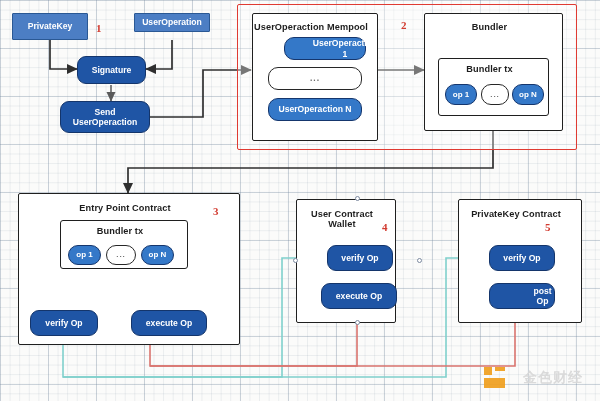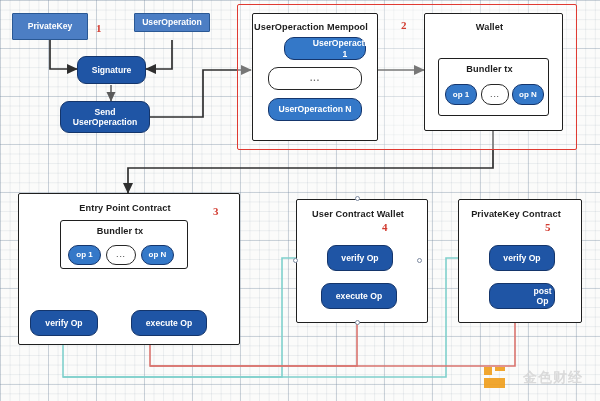--- a/index.html
+++ b/index.html
@@ -130,21 +130,21 @@
     <span>UserOperaction 1</span>
   </div>
   <div class="node pill-empty" style="left:268px;top:67px;width:94px;height:23px;">
     <span>...</span>
   </div>
   <div class="node pill-md" style="left:268px;top:98px;width:94px;height:23px;">
     <span>UserOperaction N</span>
   </div>
 
   <div class="frame" style="left:424px;top:13px;width:139px;height:118px;">
-    <div class="frame-title" style="top:8px;">Wallet</div>
+    <div class="frame-title" style="top:8px;">Bundler</div>
   </div>
   <div class="subframe" style="left:438px;top:58px;width:111px;height:58px;">
     <div class="frame-title" style="top:5px;">Bundler tx</div>
   </div>
   <div class="node pill-md" style="left:445px;top:84px;width:32px;height:21px;font-size:8px;">
     <span>op 1</span>
   </div>
   <div class="node pill-empty" style="left:481px;top:84px;width:28px;height:21px;font-size:8px;">
     <span>...</span>
   </div>
@@ -170,21 +170,21 @@
     <span>op N</span>
   </div>
 
   <div class="node pill-dk" style="left:30px;top:310px;width:68px;height:26px;">
     <span>verify Op</span>
   </div>
   <div class="node pill-dk" style="left:131px;top:310px;width:76px;height:26px;">
     <span>execute Op</span>
   </div>
 
-  <div class="frame" style="left:296px;top:199px;width:132px;height:124px;">
+  <div class="frame" style="left:296px;top:199px;width:100px;height:124px;">
     <div class="frame-title" style="top:9px;">User Contract Wallet</div>
   </div>
   <div class="num" style="left:382px;top:221px;">4</div>
 
   <div class="node pill-dk" style="left:327px;top:245px;width:66px;height:26px;">
     <span>verify Op</span>
   </div>
   <div class="node pill-dk" style="left:321px;top:283px;width:76px;height:26px;">
     <span>execute Op</span>
   </div>

